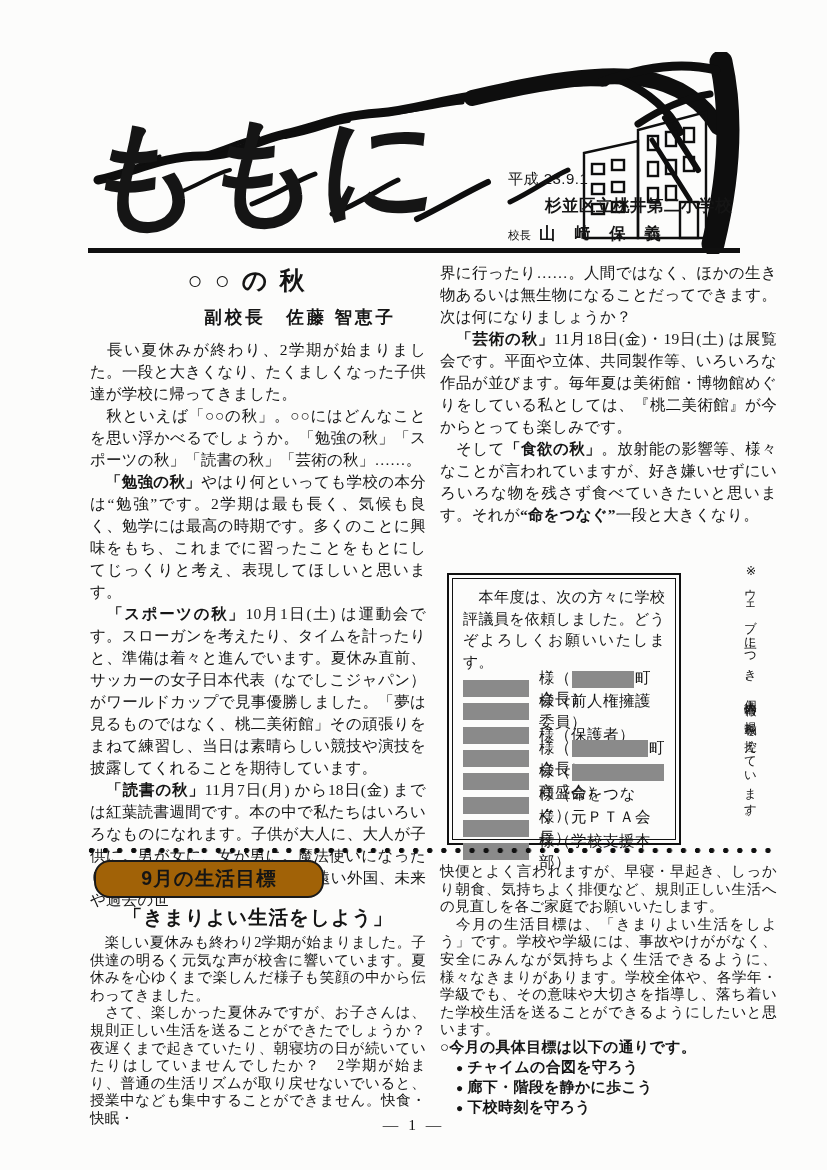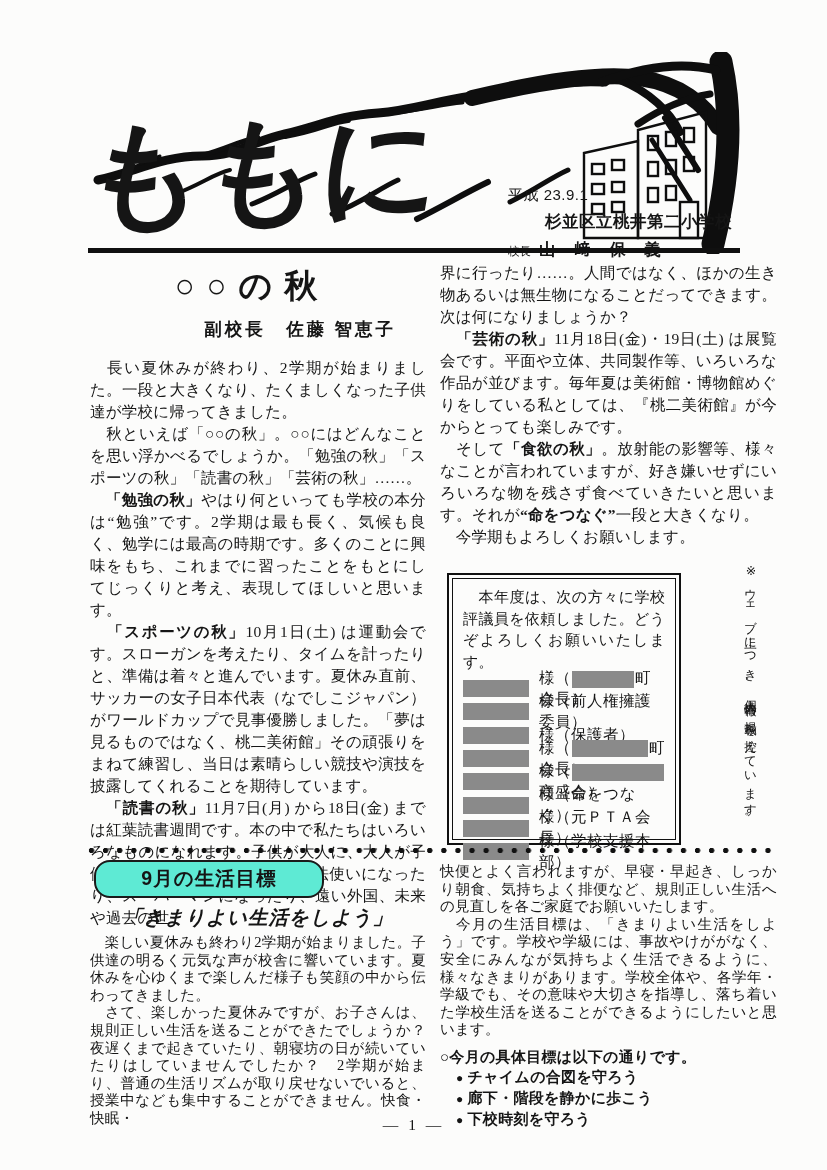--- a/index.html
+++ b/index.html
@@ -18,42 +18,42 @@
     position:absolute;left:86px;top:110px;width:480px;
     font-size:118px;font-weight:bold;line-height:1;
     font-family:"Liberation Serif","DejaVu Serif",serif;
     transform:skewX(-5deg) rotate(-2deg);
     letter-spacing:-4px;
   }
   .masthead-info{
     position:absolute;left:508px;top:170px;width:230px;
     font-family:"Liberation Sans","DejaVu Sans",sans-serif;
   }
-  .mi-date{font-size:15px;letter-spacing:.5px;margin-top:16px;}
+  .mi-date{font-size:15px;letter-spacing:.5px;}
   .mi-school{font-size:16.5px;font-weight:600;margin-top:6px;letter-spacing:.5px;margin-left:37px;}
   .mi-principal{margin-top:6px;font-size:16.5px;font-weight:600;display:flex;align-items:baseline;}
   .mi-ptitle{font-size:11.5px;font-weight:normal;margin-right:8px;}
   .mi-pname{letter-spacing:7px;}
   .header-rule{position:absolute;left:88px;top:248px;width:652px;height:5px;background:#101010;}
   
   .col{position:absolute;box-sizing:border-box;}
   .col-tl{left:90px;top:262px;width:336px;}
   .col-tr{left:440px;top:262px;width:337px;}
   .col-bl{left:90px;top:860px;width:336px;}
   .col-br{left:440px;top:863px;width:337px;}
   .para{margin:0;font-size:15.5px;line-height:22px;text-align:justify;letter-spacing:.2px;}
   .para .b{font-weight:bold;}
   .para-sm .para{font-size:14.5px;line-height:17.6px;letter-spacing:.2px;}
   .article-title{
-    font-size:33px;font-weight:bold;text-align:center;
+    font-size:25px;font-weight:bold;text-align:center;
     letter-spacing:12px;margin:2px 0 8px -12px;
   }
   .article-byline{
     font-size:17.5px;font-weight:bold;text-align:right;
-    padding-right:30px;letter-spacing:3px;margin-bottom:16px;
+    padding-right:30px;letter-spacing:3px;margin-bottom:10px;
   }
   
   .council-box{
     position:absolute;left:447px;top:573px;width:234px;height:272px;
     box-sizing:border-box;border:2.5px solid #101010;padding:3px;background:#fcfcfb;
   }
   .council-inner{
     box-sizing:border-box;width:100%;height:100%;
     border:1px solid #101010;padding:8px 10px 4px 10px;
   }
@@ -70,30 +70,30 @@
   }
   
   .dotted-divider{
     position:absolute;left:88px;top:847px;width:690px;height:7px;
     background-image:radial-gradient(circle at 3.5px 3.5px,#111 2.4px,rgba(0,0,0,0) 3px);
     background-size:14.1px 7px;background-repeat:repeat-x;
   }
   
   .goal-header{
     box-sizing:border-box;width:230px;margin-left:4px;
-    border:2px solid #1a1a1a;border-radius:16px;background:#5eead4;
+    border:2px solid #1a1a1a;border-radius:16px;background:#a16207;
     text-align:center;font-family:"Liberation Sans","DejaVu Sans",sans-serif;
     font-size:19.5px;font-weight:bold;letter-spacing:1px;padding:3px 0 4px 0;
   }
   .goal-subtitle{
     font-family:"Liberation Sans","DejaVu Sans",sans-serif;
     font-size:19.5px;font-weight:bold;text-align:center;
-    letter-spacing:1px;margin:6px 0 3px 0;font-style:italic;
-  }
-  .goal-list{margin-top:8px;font-family:Liberation Serif, serif;}
+    letter-spacing:1px;margin:6px 0 3px 0;
+  }
+  .goal-list{font-family:Liberation Mono, monospace;}
   .goal-list-header{font-size:15px;font-weight:bold;line-height:20px;letter-spacing:.3px;}
   .goal-item{font-size:15px;font-weight:bold;line-height:20px;padding-left:16px;letter-spacing:.3px;}
   .goal-item .bullet{margin-right:4px;font-size:12px;}
   
   .page-number{
     position:absolute;left:0;top:1116px;width:827px;text-align:center;
     font-size:15.5px;letter-spacing:3px;
   }
 </style>
 </head>
@@ -164,21 +164,20 @@
         <p class="para"><span>　</span><span class="b">「スポーツの秋」</span><span>10月1日(土) は運動会です。スローガンを考えたり、タイムを計ったりと、準備は着々と進んでいます。夏休み直前、サッカーの女子日本代表（なでしこジャパン）がワールドカップで見事優勝しました。「夢は見るものではなく、桃二美術館」その頑張りをまねて練習し、当日は素晴らしい競技や演技を披露してくれることを期待しています。</span></p>
         <p class="para"><span>　</span><span class="b">「読書の秋」</span><span>11月7日(月) から18日(金) までは紅葉読書週間です。本の中で私たちはいろいろなものになれます。子供が大人に、大人が子供に。男が女に、女が男に。魔法使いになったり、スーパーマンになったり、遠い外国、未来や過去の世</span></p>
       </div>
   </div>
 
   <div class="col col-tr">
     <div>
         <p class="para"><span>界に行ったり……。人間ではなく、ほかの生き物あるいは無生物になることだってできます。次は何になりましょうか？</span></p>
         <p class="para"><span>　</span><span class="b">「芸術の秋」</span><span>11月18日(金)・19日(土) は展覧会です。平面や立体、共同製作等、いろいろな作品が並びます。毎年夏は美術館・博物館めぐりをしている私としては、『桃二美術館』が今からとっても楽しみです。</span></p>
         <p class="para"><span>　そして</span><span class="b">「食欲の秋」</span><span>。放射能の影響等、様々なことが言われていますが、好き嫌いせずにいろいろな物を残さず食べていきたいと思います。それが</span><span class="b">“命をつなぐ”</span><span>一段と大きくなり。</span></p>
-        <p class="para"><span>　今学期もよろしくお願いします。</span></p>
       </div>
   </div>
 
   <div class="council-box">
     <div class="council-inner">
       <p class="council-intro">　本年度は、次の方々に学校評議員を依頼しました。どうぞよろしくお願いいたします。</p>
       <div>
 
           <div class="c-row">
             <span class="redact redact-name"></span>

